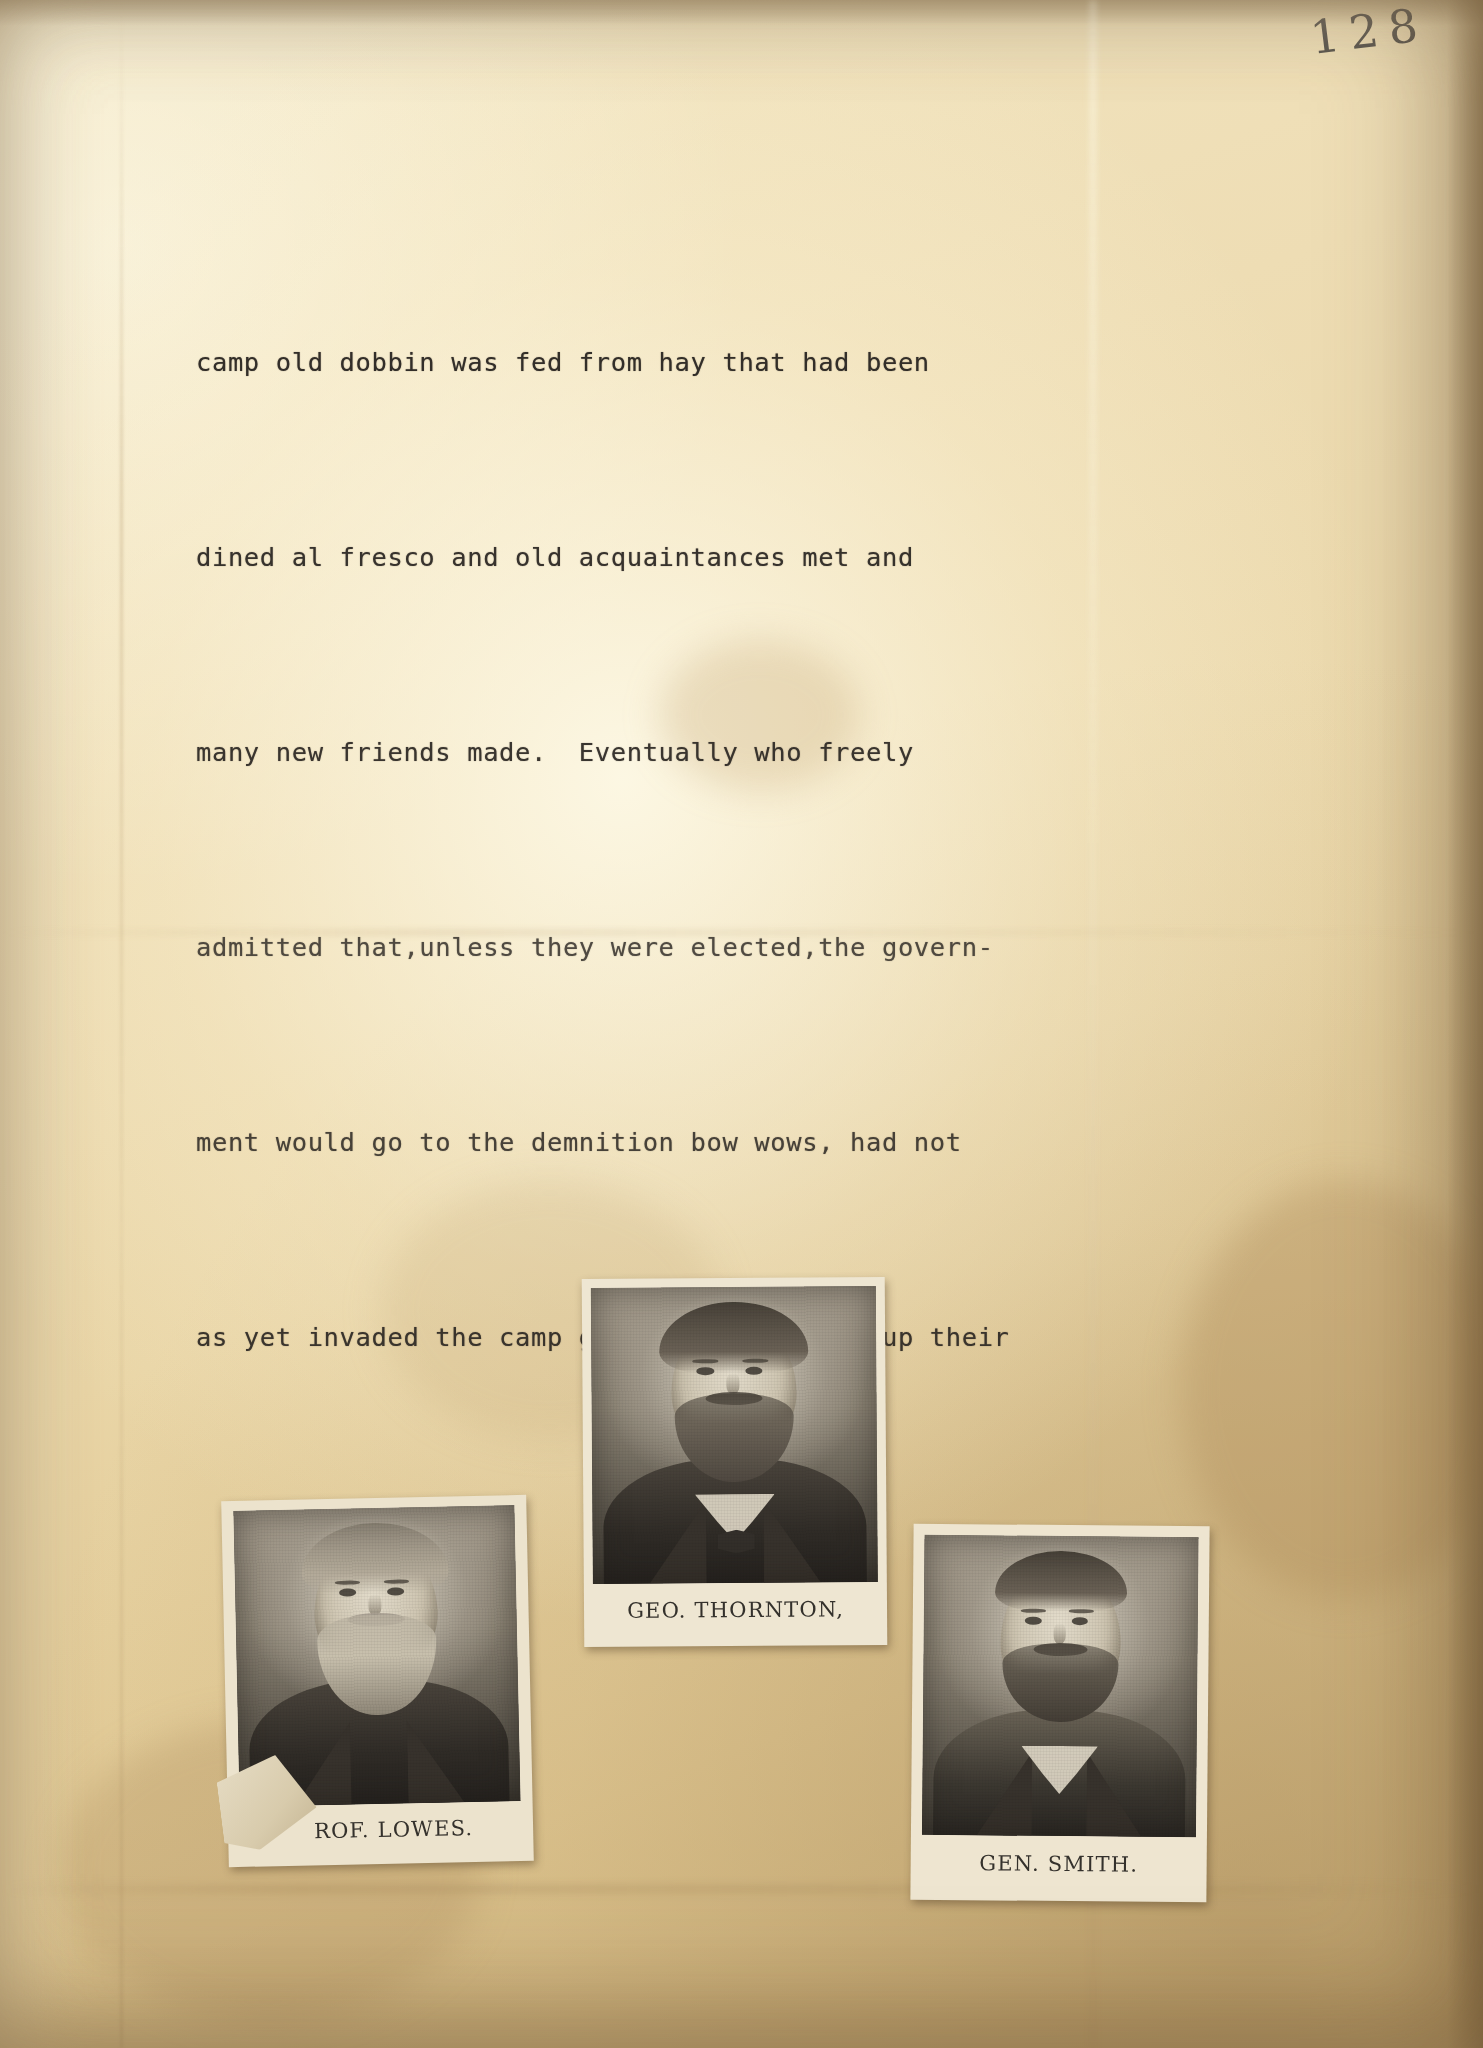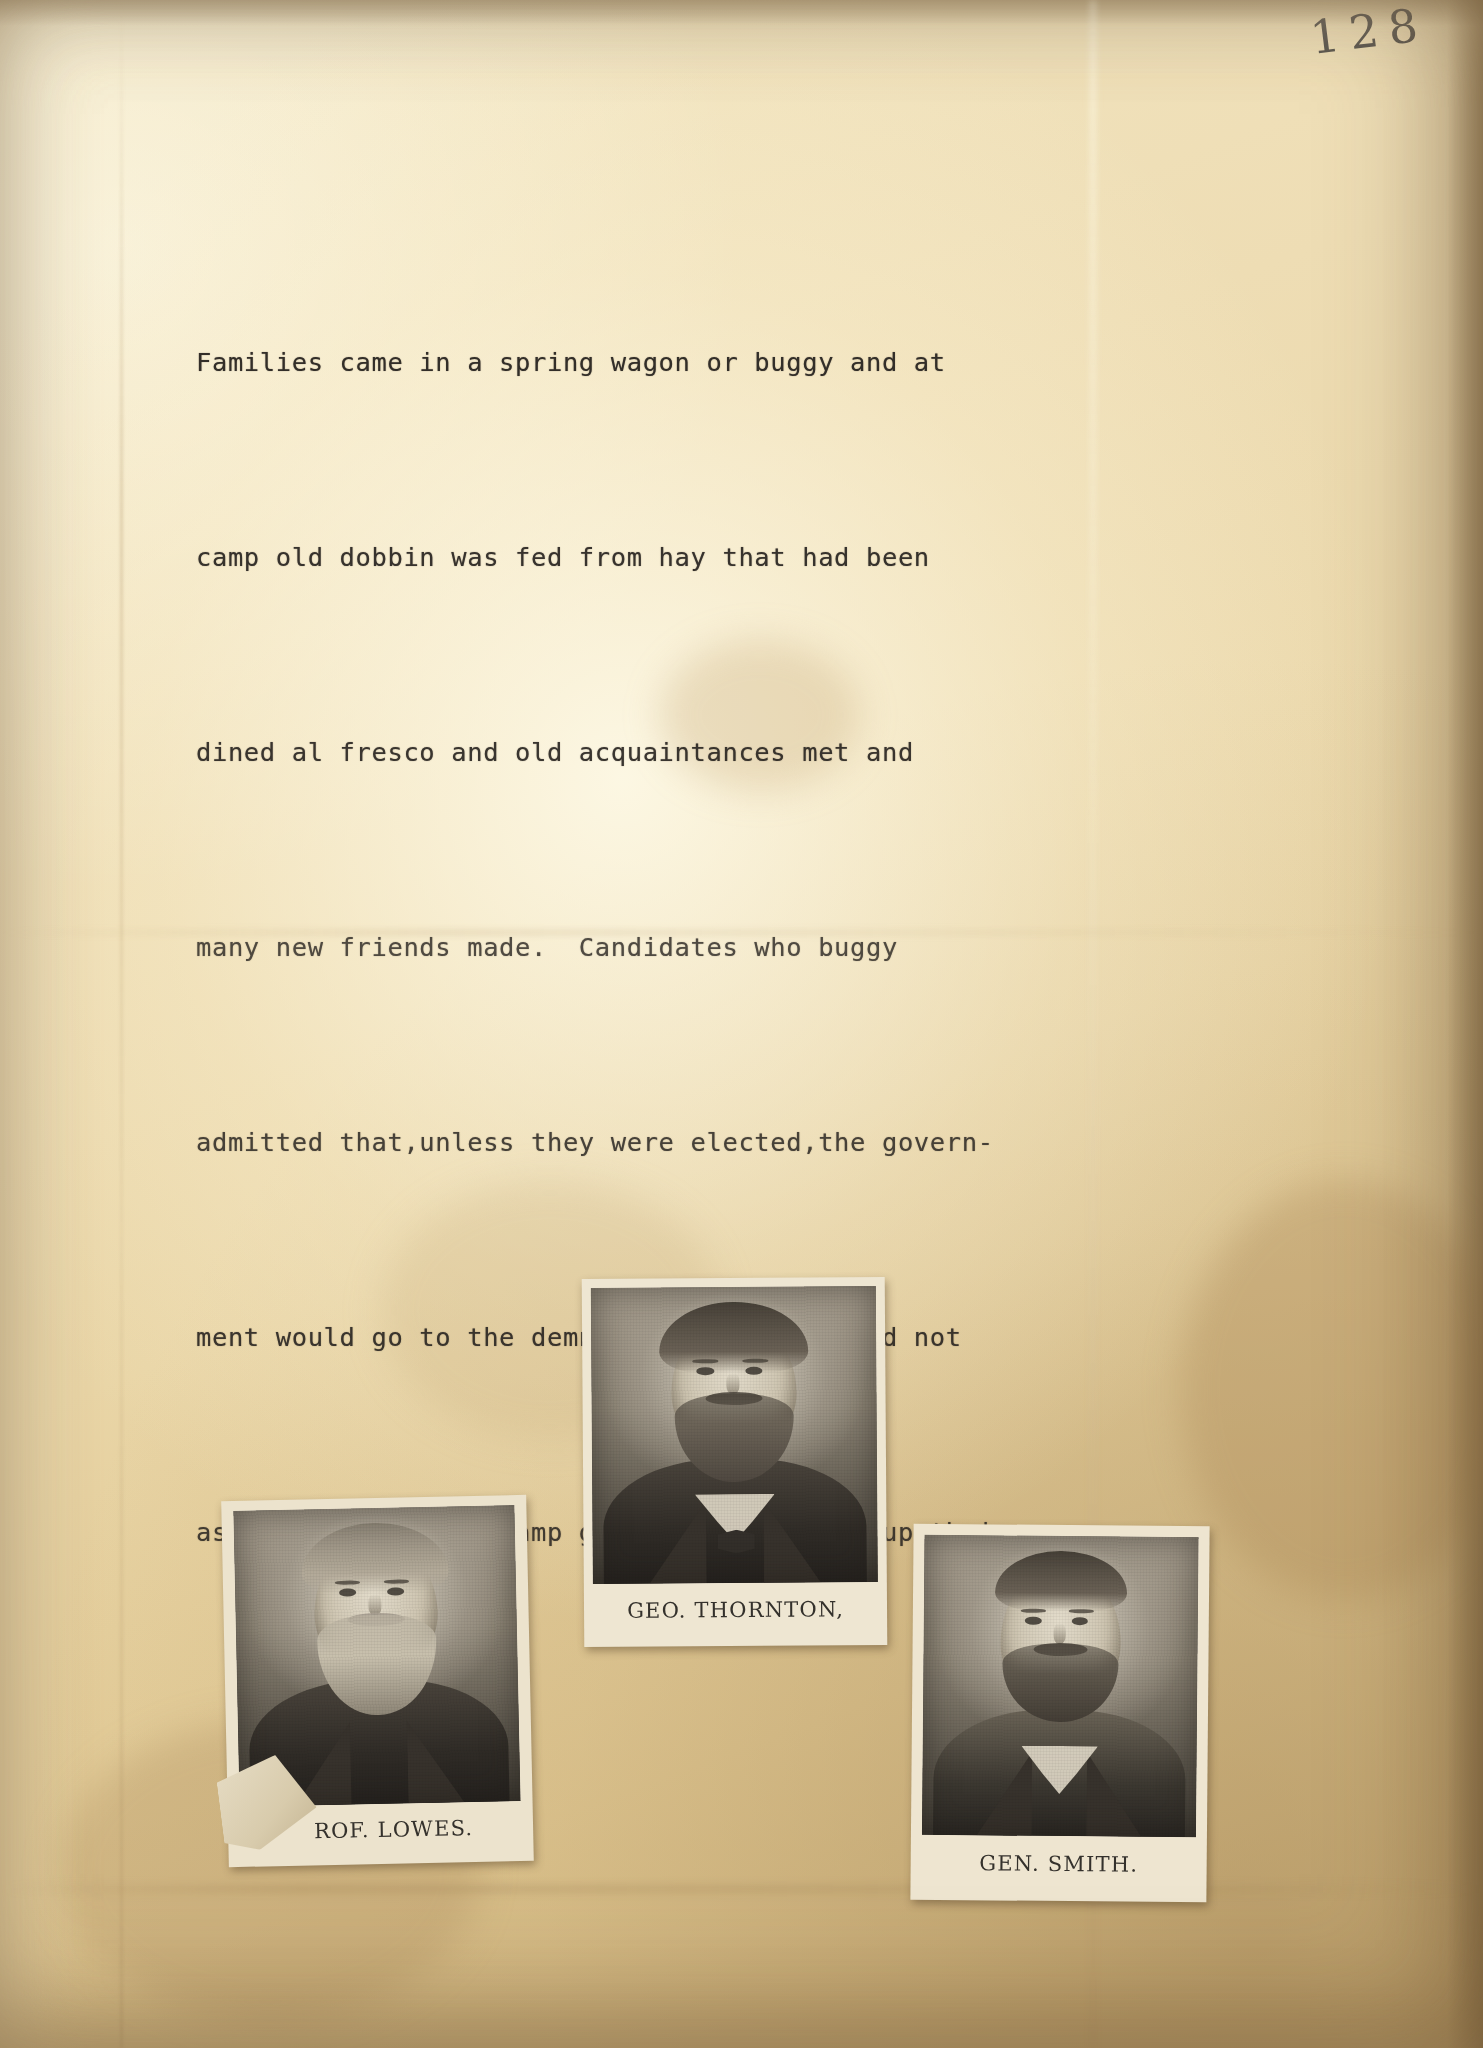--- a/index.html
+++ b/index.html
@@ -339,24 +339,23 @@
   <div class="crease h2"></div>
 
   <div class="stain s1"></div>
   <div class="stain s2"></div>
   <div class="stain s3"></div>
   <div class="stain s4"></div>
 
   <div id="page-number">128</div>
 
   <div id="typescript">
-    <span class="ln">Families came in a spring wagon or buggy and at</span>
     <span class="ln">camp old dobbin was fed from hay that had been</span>
     <span class="ln">dined al fresco and old acquaintances met and</span>
-    <span class="ln">many new friends made.  Candidates who buggy</span>
+    <span class="ln">many new friends made.  Eventually who freely</span>
     <span class="ln">admitted that,unless they were elected,the govern-</span>
     <span class="ln">ment would go to the demnition bow wows, had not</span>
     <span class="ln">as yet invaded the camp grounds to bolster up their</span>
     
     
     
     
   </div>
 
   <div class="clipping" id="clip-thornton">

